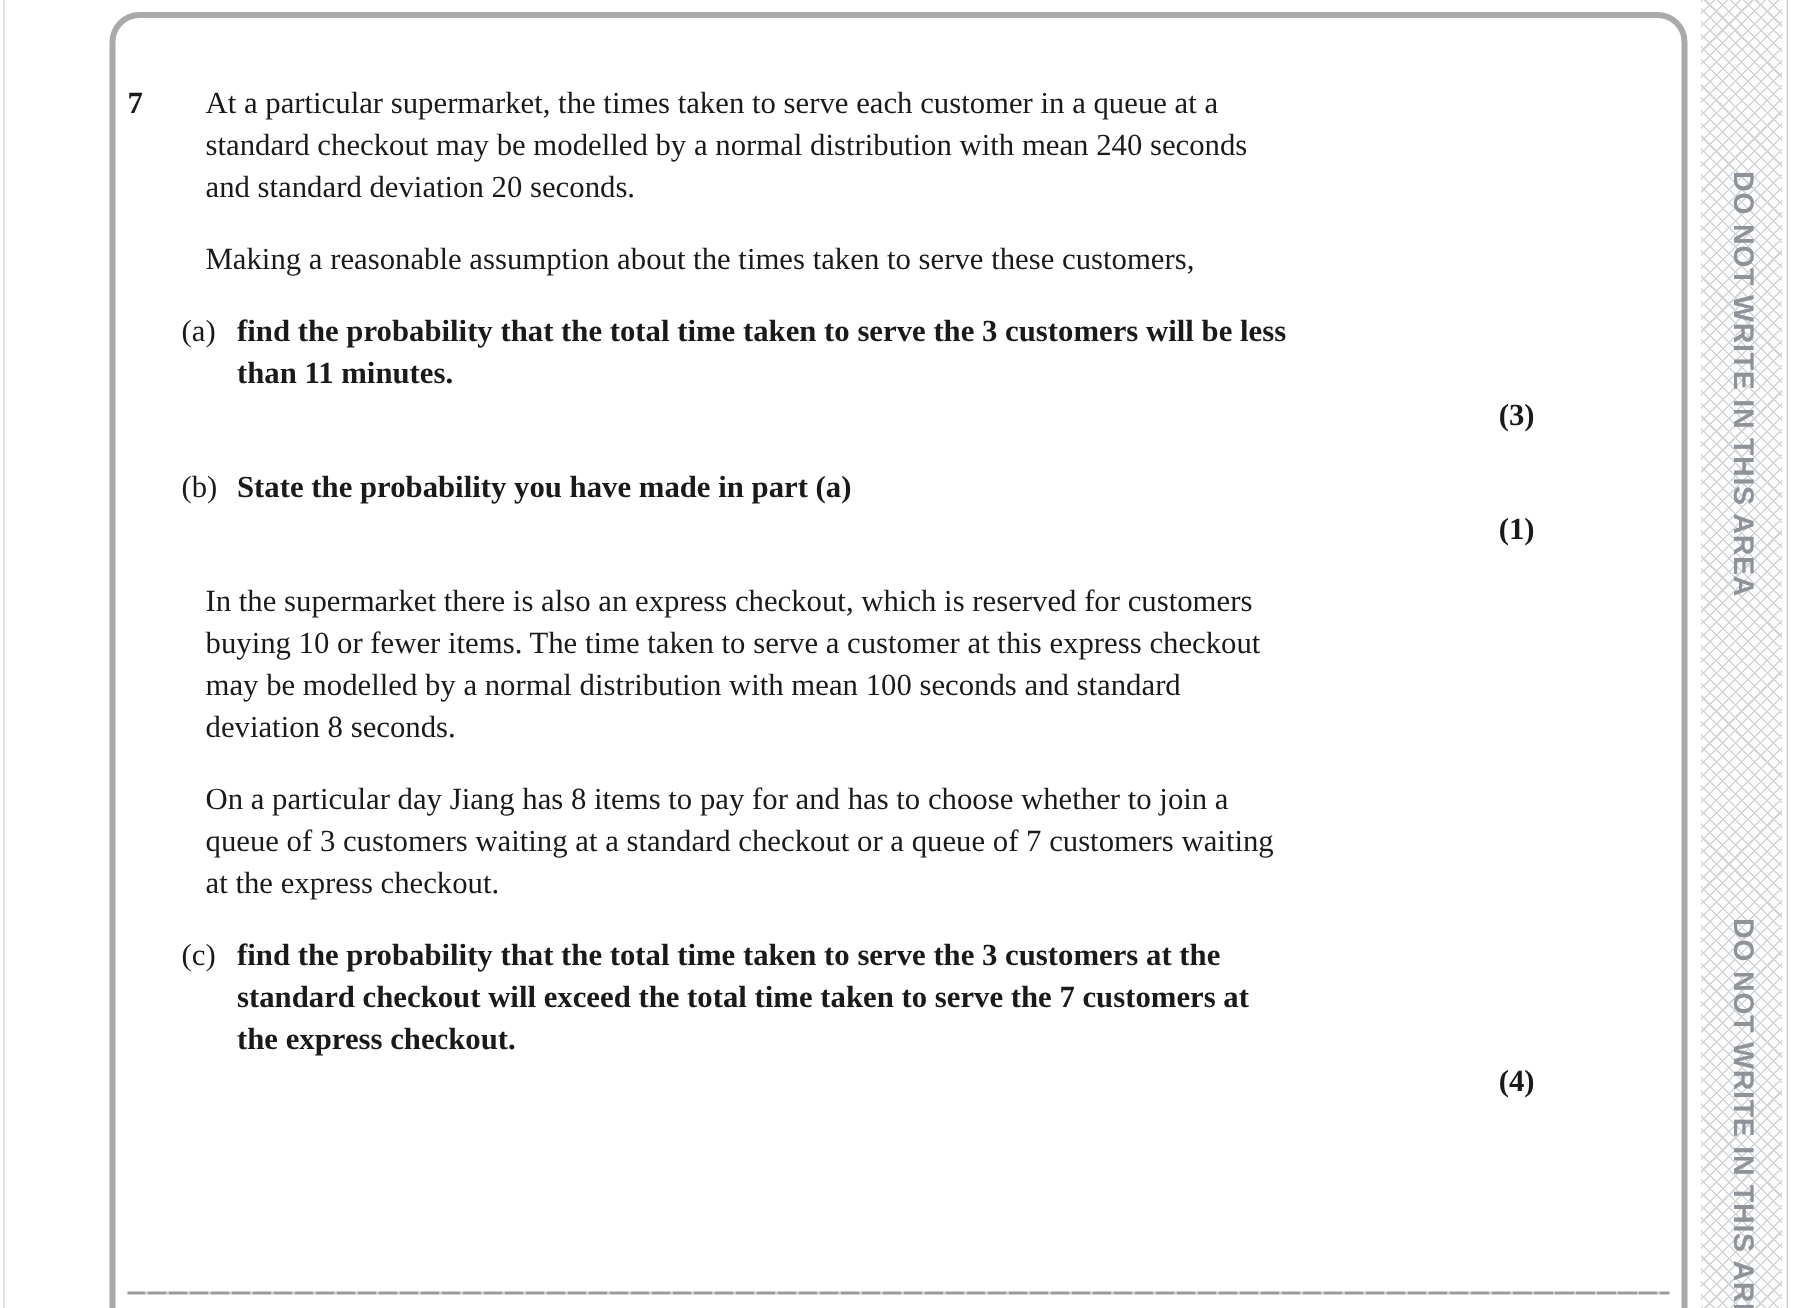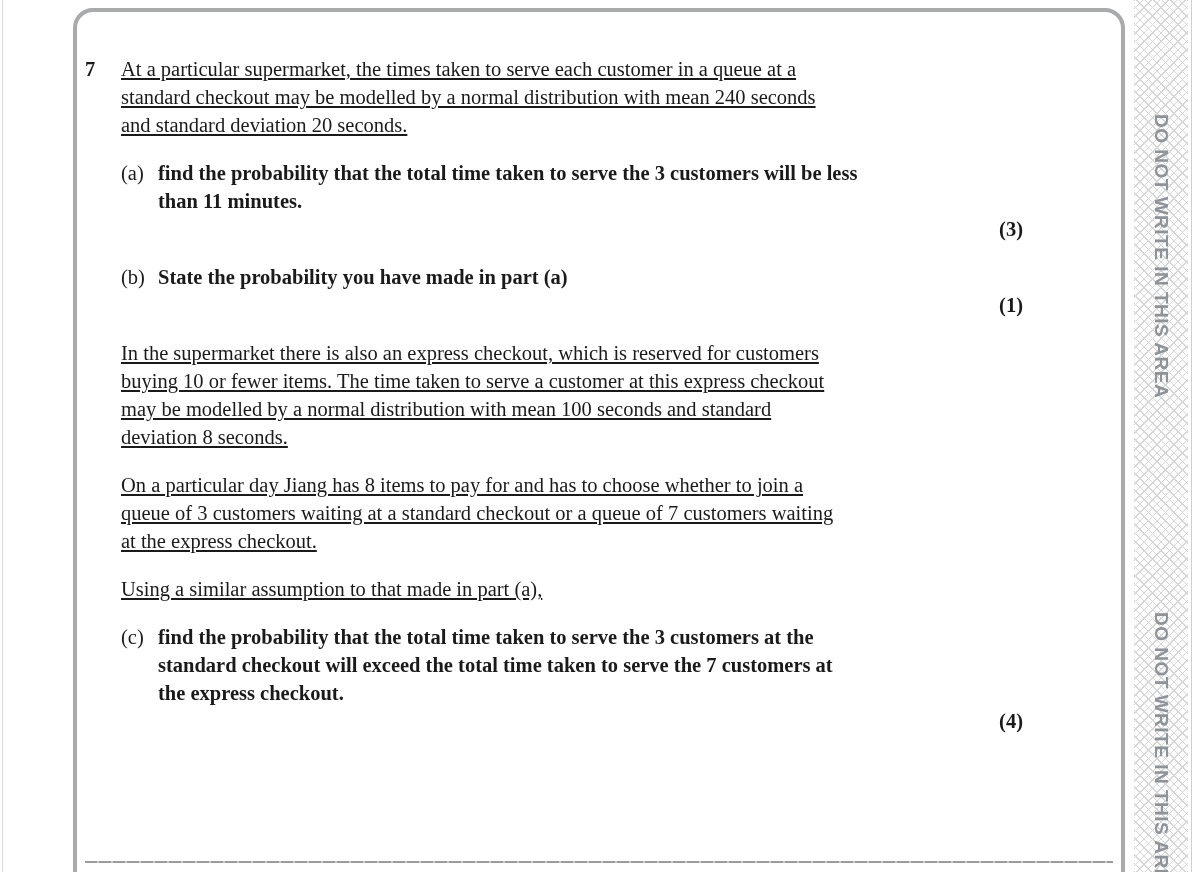--- a/index.html
+++ b/index.html
@@ -38,23 +38,22 @@
     font-weight:bold;
     font-size:20.5px;line-height:28px;
   }
   .content{
     padding:43px 0 0 44px;
     font-size:20.5px;
     line-height:28px;
   }
   .para{
     margin-top:20px;
-    margin-left:0;
+    margin-left:16px;
     white-space:pre-line;
-    text-decoration:underline;
   }
   .para.first{margin-top:0;}
   .part-row{
     margin-top:20px;
     display:flex;
     align-items:flex-start;
   }
   .part-label{
     flex:none;
     width:37px;
@@ -104,20 +103,21 @@
 
 <div class="edge-line left"></div>
 
 <div class="question-box">
   <span class="q-number">7</span>
 
   <div class="content">
     <p class="para first">At a particular supermarket, the times taken to serve each customer in a queue at a
 standard checkout may be modelled by a normal distribution with mean 240 seconds
 and standard deviation 20 seconds.</p>
+    <p class="para">Making a reasonable assumption about the times taken to serve these customers,</p>
 
     <div class="part-row">
       <span class="part-label">(a)</span>
       <span class="part-text">find the probability that the total time taken to serve the 3 customers will be less
 than 11 minutes.</span>
     </div>
     <div class="mark-row">(3)</div>
 
     <div class="part-row">
       <span class="part-label">(b)</span>
@@ -125,21 +125,20 @@
     </div>
     <div class="mark-row">(1)</div>
 
     <p class="para">In the supermarket there is also an express checkout, which is reserved for customers
 buying 10 or fewer items. The time taken to serve a customer at this express checkout
 may be modelled by a normal distribution with mean 100 seconds and standard
 deviation 8 seconds.</p>
     <p class="para">On a particular day Jiang has 8 items to pay for and has to choose whether to join a
 queue of 3 customers waiting at a standard checkout or a queue of 7 customers waiting
 at the express checkout.</p>
-    <p class="para">Using a similar assumption to that made in part (a),</p>
 
     <div class="part-row">
       <span class="part-label">(c)</span>
       <span class="part-text">find the probability that the total time taken to serve the 3 customers at the
 standard checkout will exceed the total time taken to serve the 7 customers at
 the express checkout.</span>
     </div>
     <div class="mark-row">(4)</div>
   </div>
 </div>

